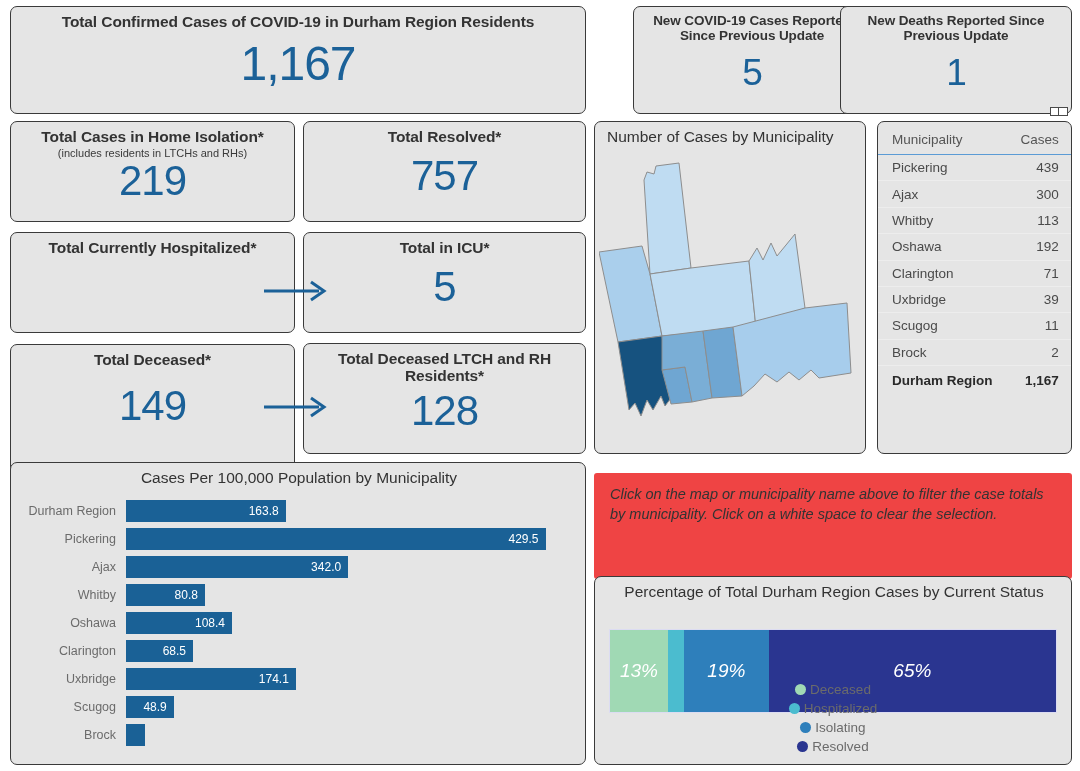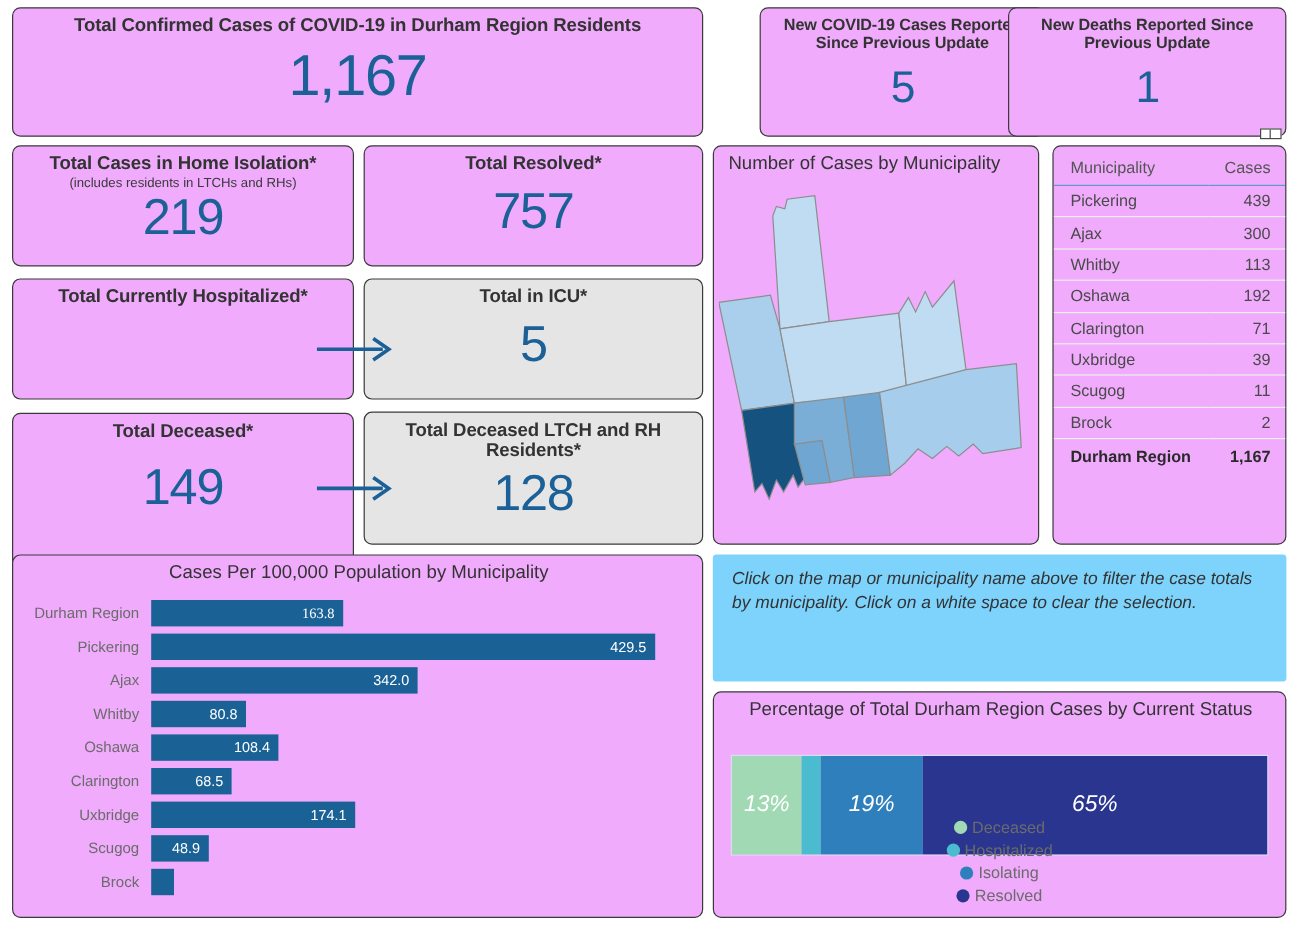--- a/index.html
+++ b/index.html
@@ -12,21 +12,21 @@
     height: 771px;
     font-family: "Liberation Sans", sans-serif;
     color: #333333;
     overflow: hidden;
     position: relative;
   }
 
   
   .card {
     position: absolute;
-    background: #f0abfc;
+    background: #e5e5e5;
     border: 1.5px solid #3a3a3a;
     border-radius: 7px;
     box-sizing: border-box;
     overflow: hidden;
   }
   .card.gray { background: #e5e5e5; }
 
   .kpi-title {
     text-align: center;
     font-size: 15.5px;
@@ -325,21 +325,21 @@
     </tbody>
   </table>
 </div>
 
 <div class="card" style="left:10px; top:462px; width:576px; height:303px;">
   <div class="panel-title center">Cases Per 100,000 Population by Municipality</div>
   <div class="barchart">
     <div class="barrow">
       <div class="barlabel">Durham Region</div>
       <div class="bartrack">
-          <div class="bar" style="width:34.8%;font-family:Liberation Serif, serif;">
+          <div class="bar" style="width:34.8%;">
         <span class="barval">163.8</span>
           </div>
         </div>
     </div>
     <div class="barrow">
       <div class="barlabel">Pickering</div>
       <div class="bartrack">
           <div class="bar" style="width:91.4%;">
         <span class="barval">429.5</span>
           </div>
@@ -397,21 +397,21 @@
       <div class="barlabel">Brock</div>
       <div class="bartrack">
           <div class="bar" style="width:4.2%;">
         <span class="barval"></span>
           </div>
         </div>
     </div>
   </div>
 </div>
 
-<div style="position:absolute; left:594px; top:462px; width:478px; height:106px; background:#7dd3fc; border-radius:3px; box-sizing:border-box;">
+<div style="position:absolute; left:594px; top:473px; width:478px; height:106px; background:#ef4444; border-radius:3px; box-sizing:border-box;">
   <div class="instruct">Click on the map or municipality name above to filter the case totals by municipality. Click on a white space to clear the selection.</div>
 </div>
 
 <div class="card" style="left:594px; top:576px; width:478px; height:189px;">
   <div class="panel-title center">Percentage of Total Durham Region Cases by Current Status</div>
   <div class="stack">
     <div class="seg" style="width:13%; background:#a0d9b4;">
       <span>13%</span>
     </div>
     <div class="seg" style="width:3.6%; background:#4bbccf;">

